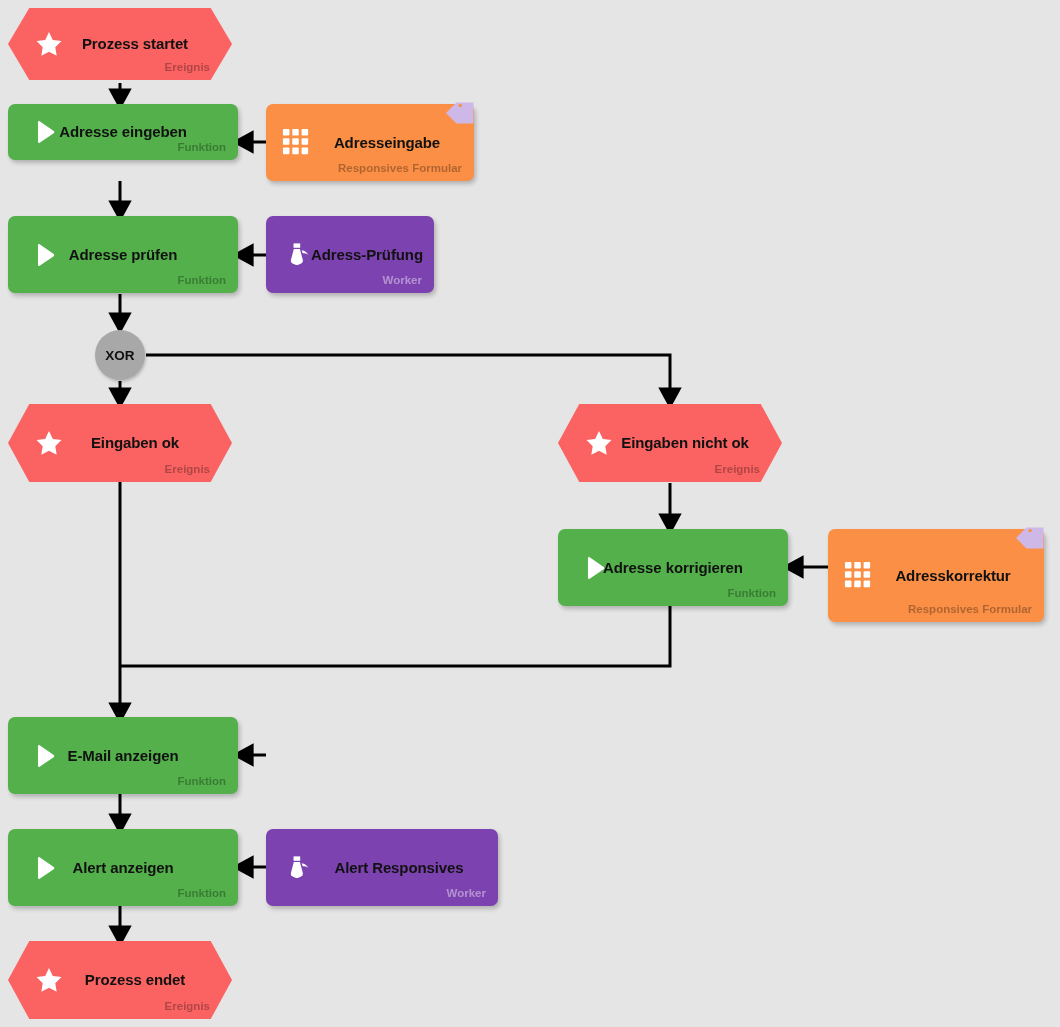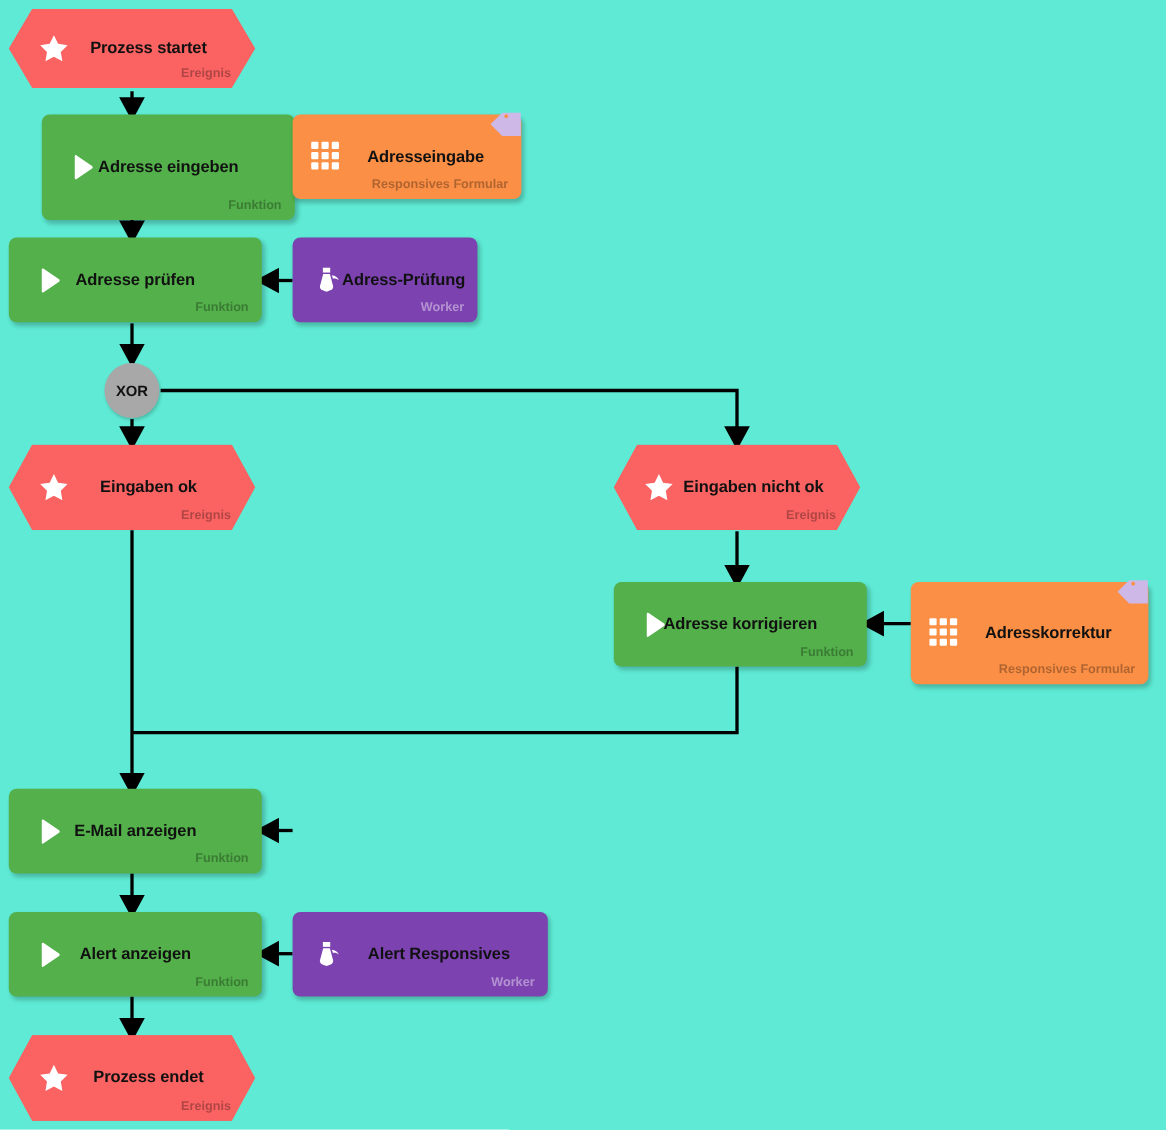--- a/index.html
+++ b/index.html
@@ -8,21 +8,21 @@
     background: #ffffff;
   }
   body {
     font-family: "Liberation Sans", sans-serif;
     -webkit-font-smoothing: antialiased;
   }
   #canvas {
     position: relative;
     width: 1060px;
     height: 1027px;
-    background: #5eead4;
+    background: #e5e5e5;
     overflow: hidden;
   }
   #edges {
     position: absolute;
     left: 0; top: 0;
     width: 1060px;
     height: 1027px;
     pointer-events: none;
   }
 
@@ -175,21 +175,21 @@
   <div class="node event" style="left:8px; top:8px; width:224px; height:72px;">
     <span class="ico">
       <svg viewBox="0 0 32 32" width="30" height="30">
         <path fill="#ffffff" d="M16 3.2 L20.1 11.6 L29.3 12.9 L22.7 19.4 L24.2 28.5 L16 24.2 L7.8 28.5 L9.3 19.4 L2.7 12.9 L11.9 11.6 Z"></path>
       </svg>
     </span>
     <span class="title">Prozess startet</span>
     <span class="subtitle">Ereignis</span>
   </div>
 
-  <div class="node function" style="left:8px; top:104px; width:230px; height:96px;margin-left:30px;">
+  <div class="node function" style="left:8px; top:104px; width:230px; height:56px;">
     <span class="ico">
       <svg viewBox="0 0 32 32" width="30" height="30">
         <path fill="#ffffff" d="M8.5 5.5 C8.5 4.4 9.4 3.9 10.3 4.6 L25.3 14.8 C26.1 15.4 26.1 16.6 25.3 17.2 L10.3 27.4 C9.4 28.1 8.5 27.6 8.5 26.5 Z"></path>
       </svg>
     </span>
     <span class="title">Adresse eingeben</span>
     <span class="subtitle">Funktion</span>
   </div>
 
   <div class="node form" style="left:266px; top:104px; width:208px; height:77px;">

